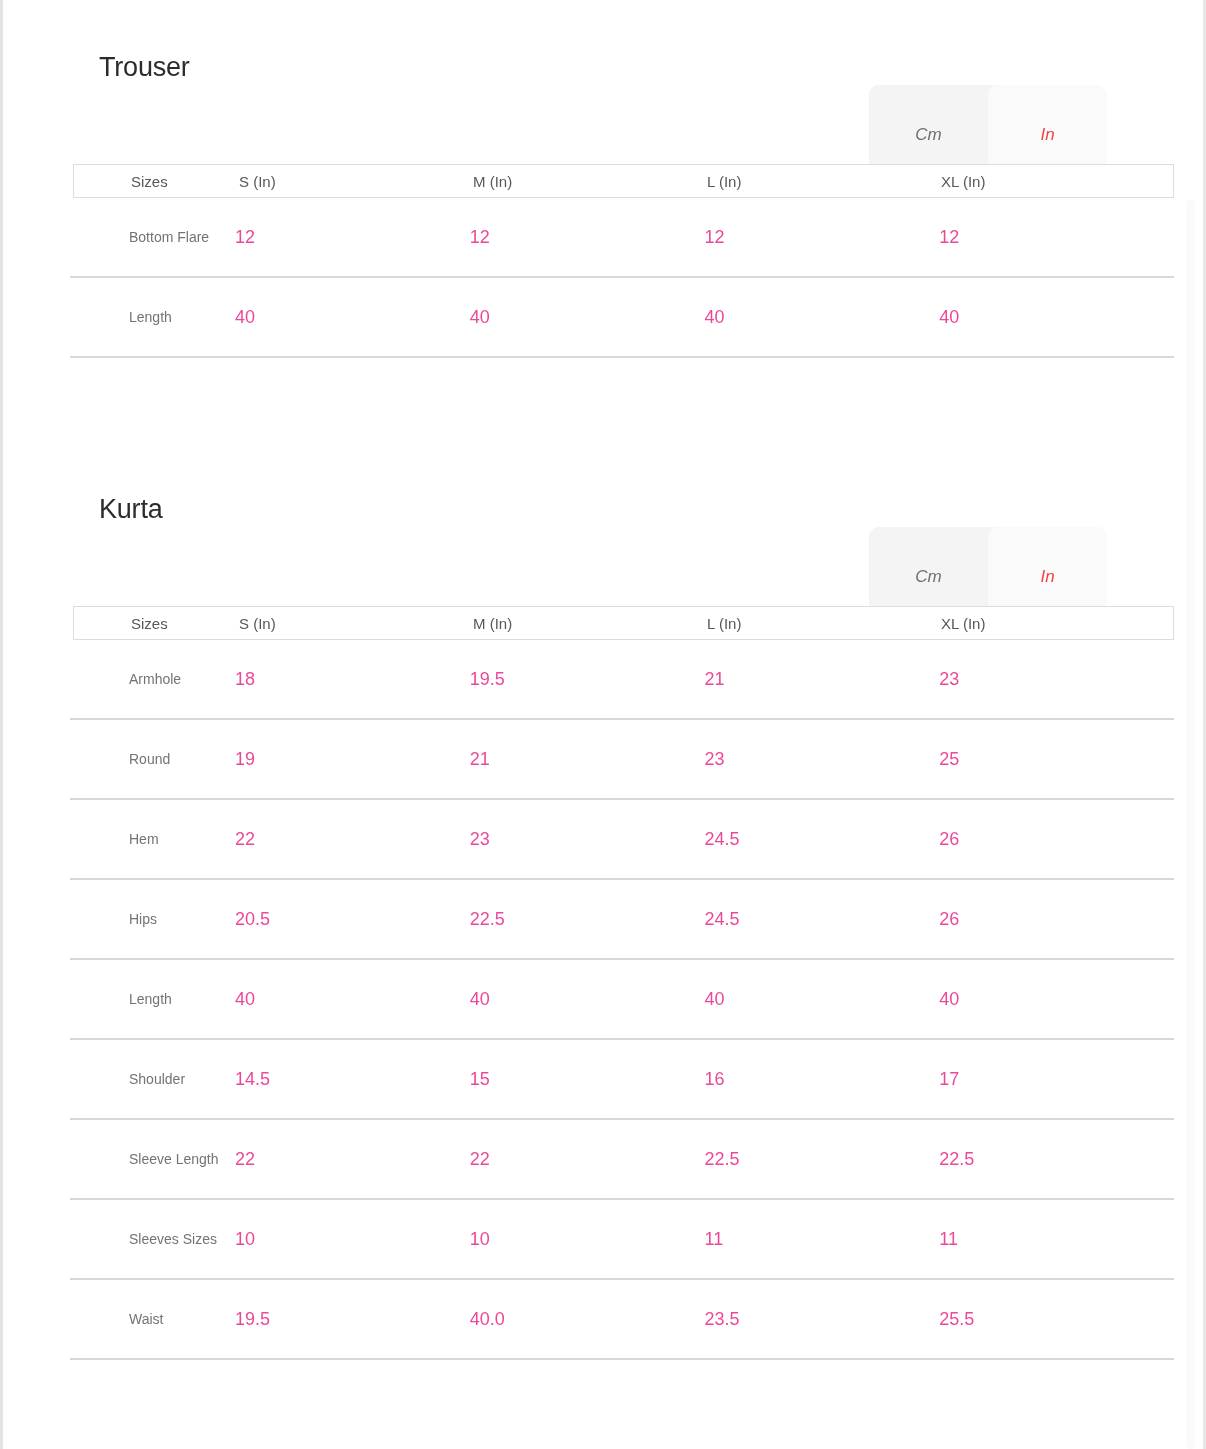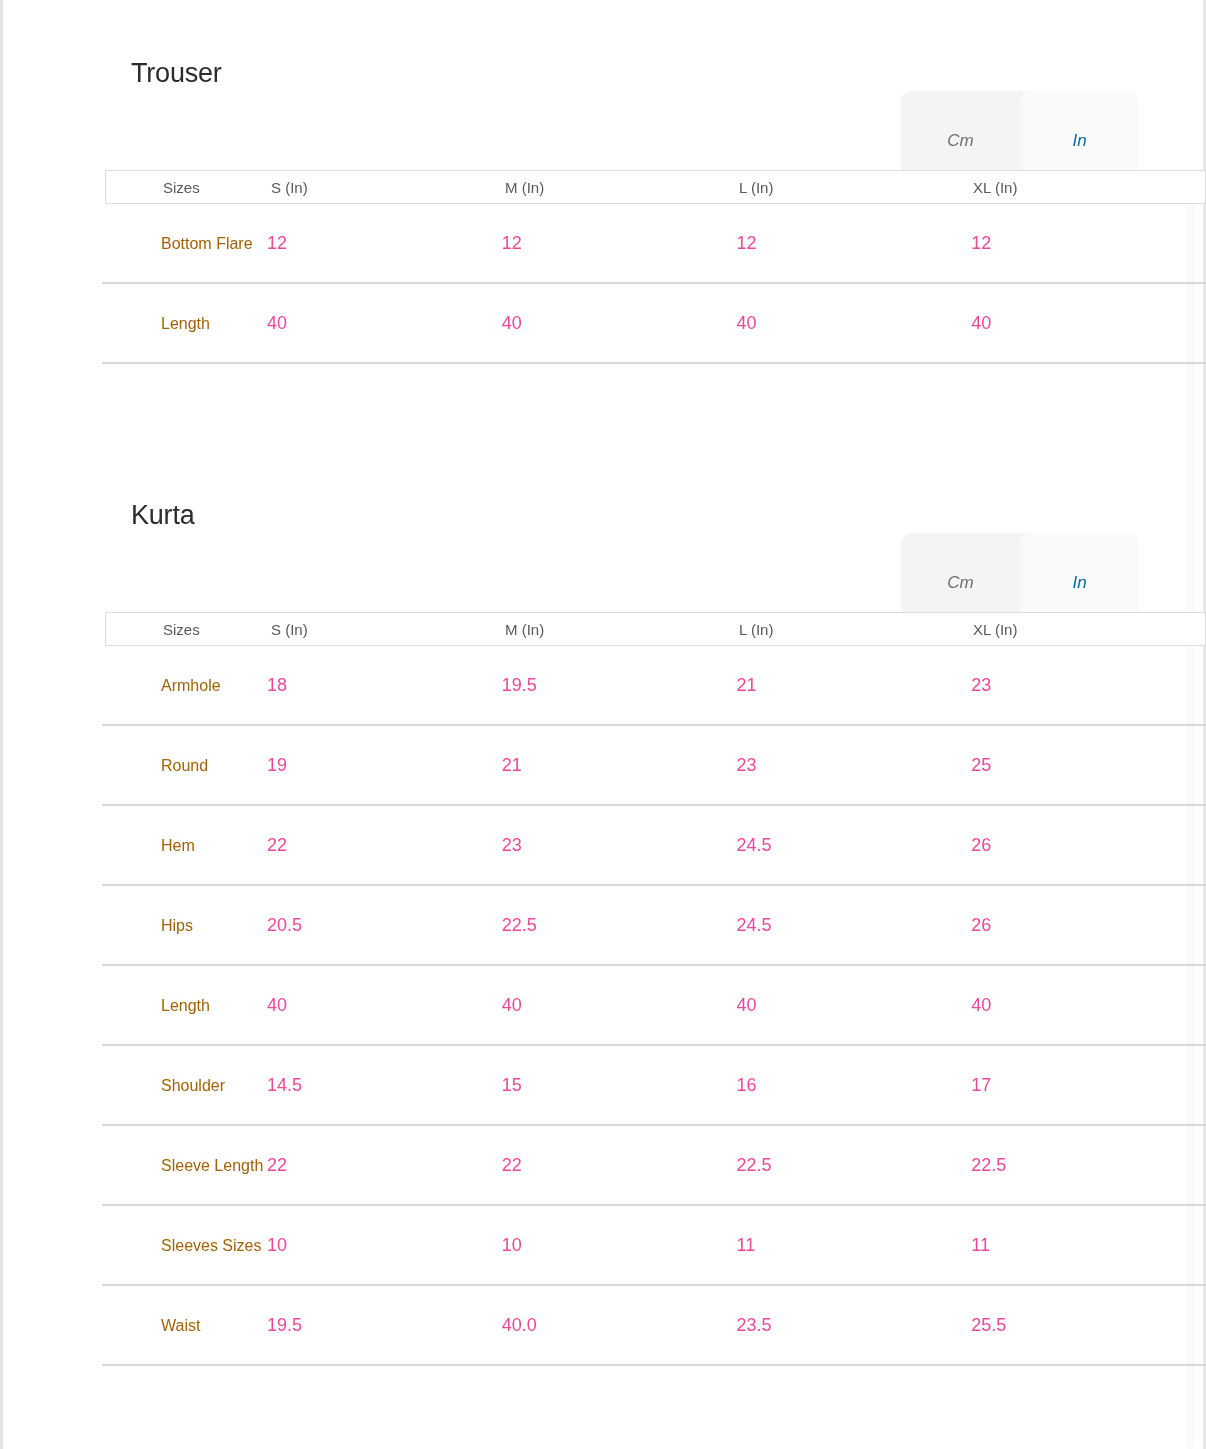--- a/index.html
+++ b/index.html
@@ -39,23 +39,22 @@
   }
   .scroll-outer-edge {
     position: absolute;
     right: 0; top: 0;
     width: 3px; height: 1449px;
     background: #e8e8e9;
   }
 
   .content {
     position: absolute;
-    left: 0; top: 6px;
+    left: 0; top: 0;
     width: 1175px;
-    margin-left: 32px;
   }
 
   
   .section { position: relative; }
 
   .section-head {
     position: relative;
     height: 164px;
   }
 
@@ -91,21 +90,21 @@
     line-height: 21px;
     font-style: italic;
   }
   .unit-seg.inactive {
     background: #f4f4f5;
     color: #6f6f73;
     font-weight: 400;
   }
   .unit-seg.active {
     background: #fafafa;
-    color: #0369a1;
+    color: #ef4444;
     font-weight: 500;
     border-radius: 10px;
   }
 
   
   .size-table {
     position: relative;
     width: 1175px;
     padding-left: 20px;
   }
@@ -148,22 +147,22 @@
   }
 
   .th {
     font-size: 15px;
     color: #58585b;
     font-weight: 400;
     line-height: 19px;
   }
 
   .row-label {
-    font-size: 16px;
-    color: #a16207;
+    font-size: 14px;
+    color: #737373;
     font-weight: 400;
     line-height: 23px;
     white-space: nowrap;
   }
 
   .cell-val {
     font-size: 18px;
     color: #ec4899;
     font-weight: 400;
     line-height: 23px;

